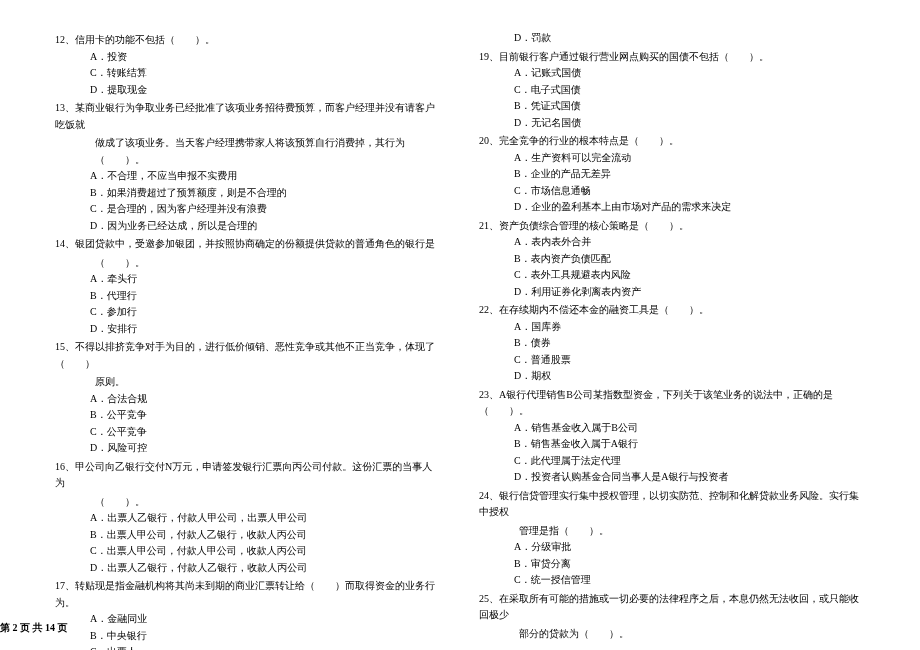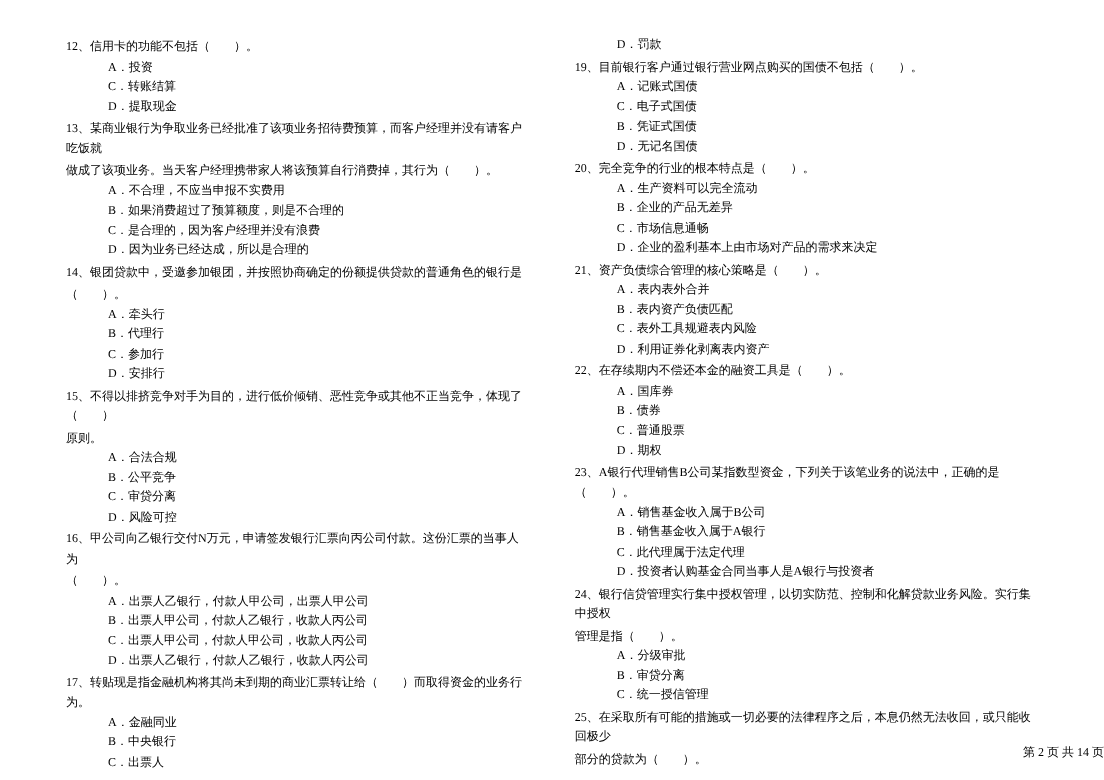--- a/index.html
+++ b/index.html
@@ -23,28 +23,30 @@
       min-width: 0;
     }
     .q-stem {
       margin-top: 2px;
     }
     .q-opt {
       padding-left: 3.5em;
     }
     .q-stem.cont {
       text-indent: 0;
+      margin-left: 40px;
     }
     .footer {
       position: absolute;
       bottom: 14px;
       left: 0;
       right: 0;
-      text-align: right;
+      text-align: left;
       font-size: 10px;
+      font-weight: bold;
     }
   </style>
 </head>
 <body>
 
 <div class="columns">
   <div class="col" id="col-left">
       <div class="q-stem">12、信用卡的功能不包括（　　）。</div>
       <div class="q-opt">A．投资</div>
       <div class="q-opt">C．转账结算</div>
@@ -58,21 +60,21 @@
       <div class="q-stem">14、银团贷款中，受邀参加银团，并按照协商确定的份额提供贷款的普通角色的银行是</div>
       <div class="q-stem cont">（　　）。</div>
       <div class="q-opt">A．牵头行</div>
       <div class="q-opt">B．代理行</div>
       <div class="q-opt">C．参加行</div>
       <div class="q-opt">D．安排行</div>
       <div class="q-stem">15、不得以排挤竞争对手为目的，进行低价倾销、恶性竞争或其他不正当竞争，体现了（　　）</div>
       <div class="q-stem cont">原则。</div>
       <div class="q-opt">A．合法合规</div>
       <div class="q-opt">B．公平竞争</div>
-      <div class="q-opt">C．审贷分离</div>
+      <div class="q-opt">C．公平竞争</div>
       <div class="q-opt">D．风险可控</div>
       <div class="q-stem">16、甲公司向乙银行交付N万元，申请签发银行汇票向丙公司付款。这份汇票的当事人为</div>
       <div class="q-stem cont">（　　）。</div>
       <div class="q-opt">A．出票人乙银行，付款人甲公司，出票人甲公司</div>
       <div class="q-opt">B．出票人甲公司，付款人乙银行，收款人丙公司</div>
       <div class="q-opt">C．出票人甲公司，付款人甲公司，收款人丙公司</div>
       <div class="q-opt">D．出票人乙银行，付款人乙银行，收款人丙公司</div>
       <div class="q-stem">17、转贴现是指金融机构将其尚未到期的商业汇票转让给（　　）而取得资金的业务行为。</div>
       <div class="q-opt">A．金融同业</div>
       <div class="q-opt">B．中央银行</div>

